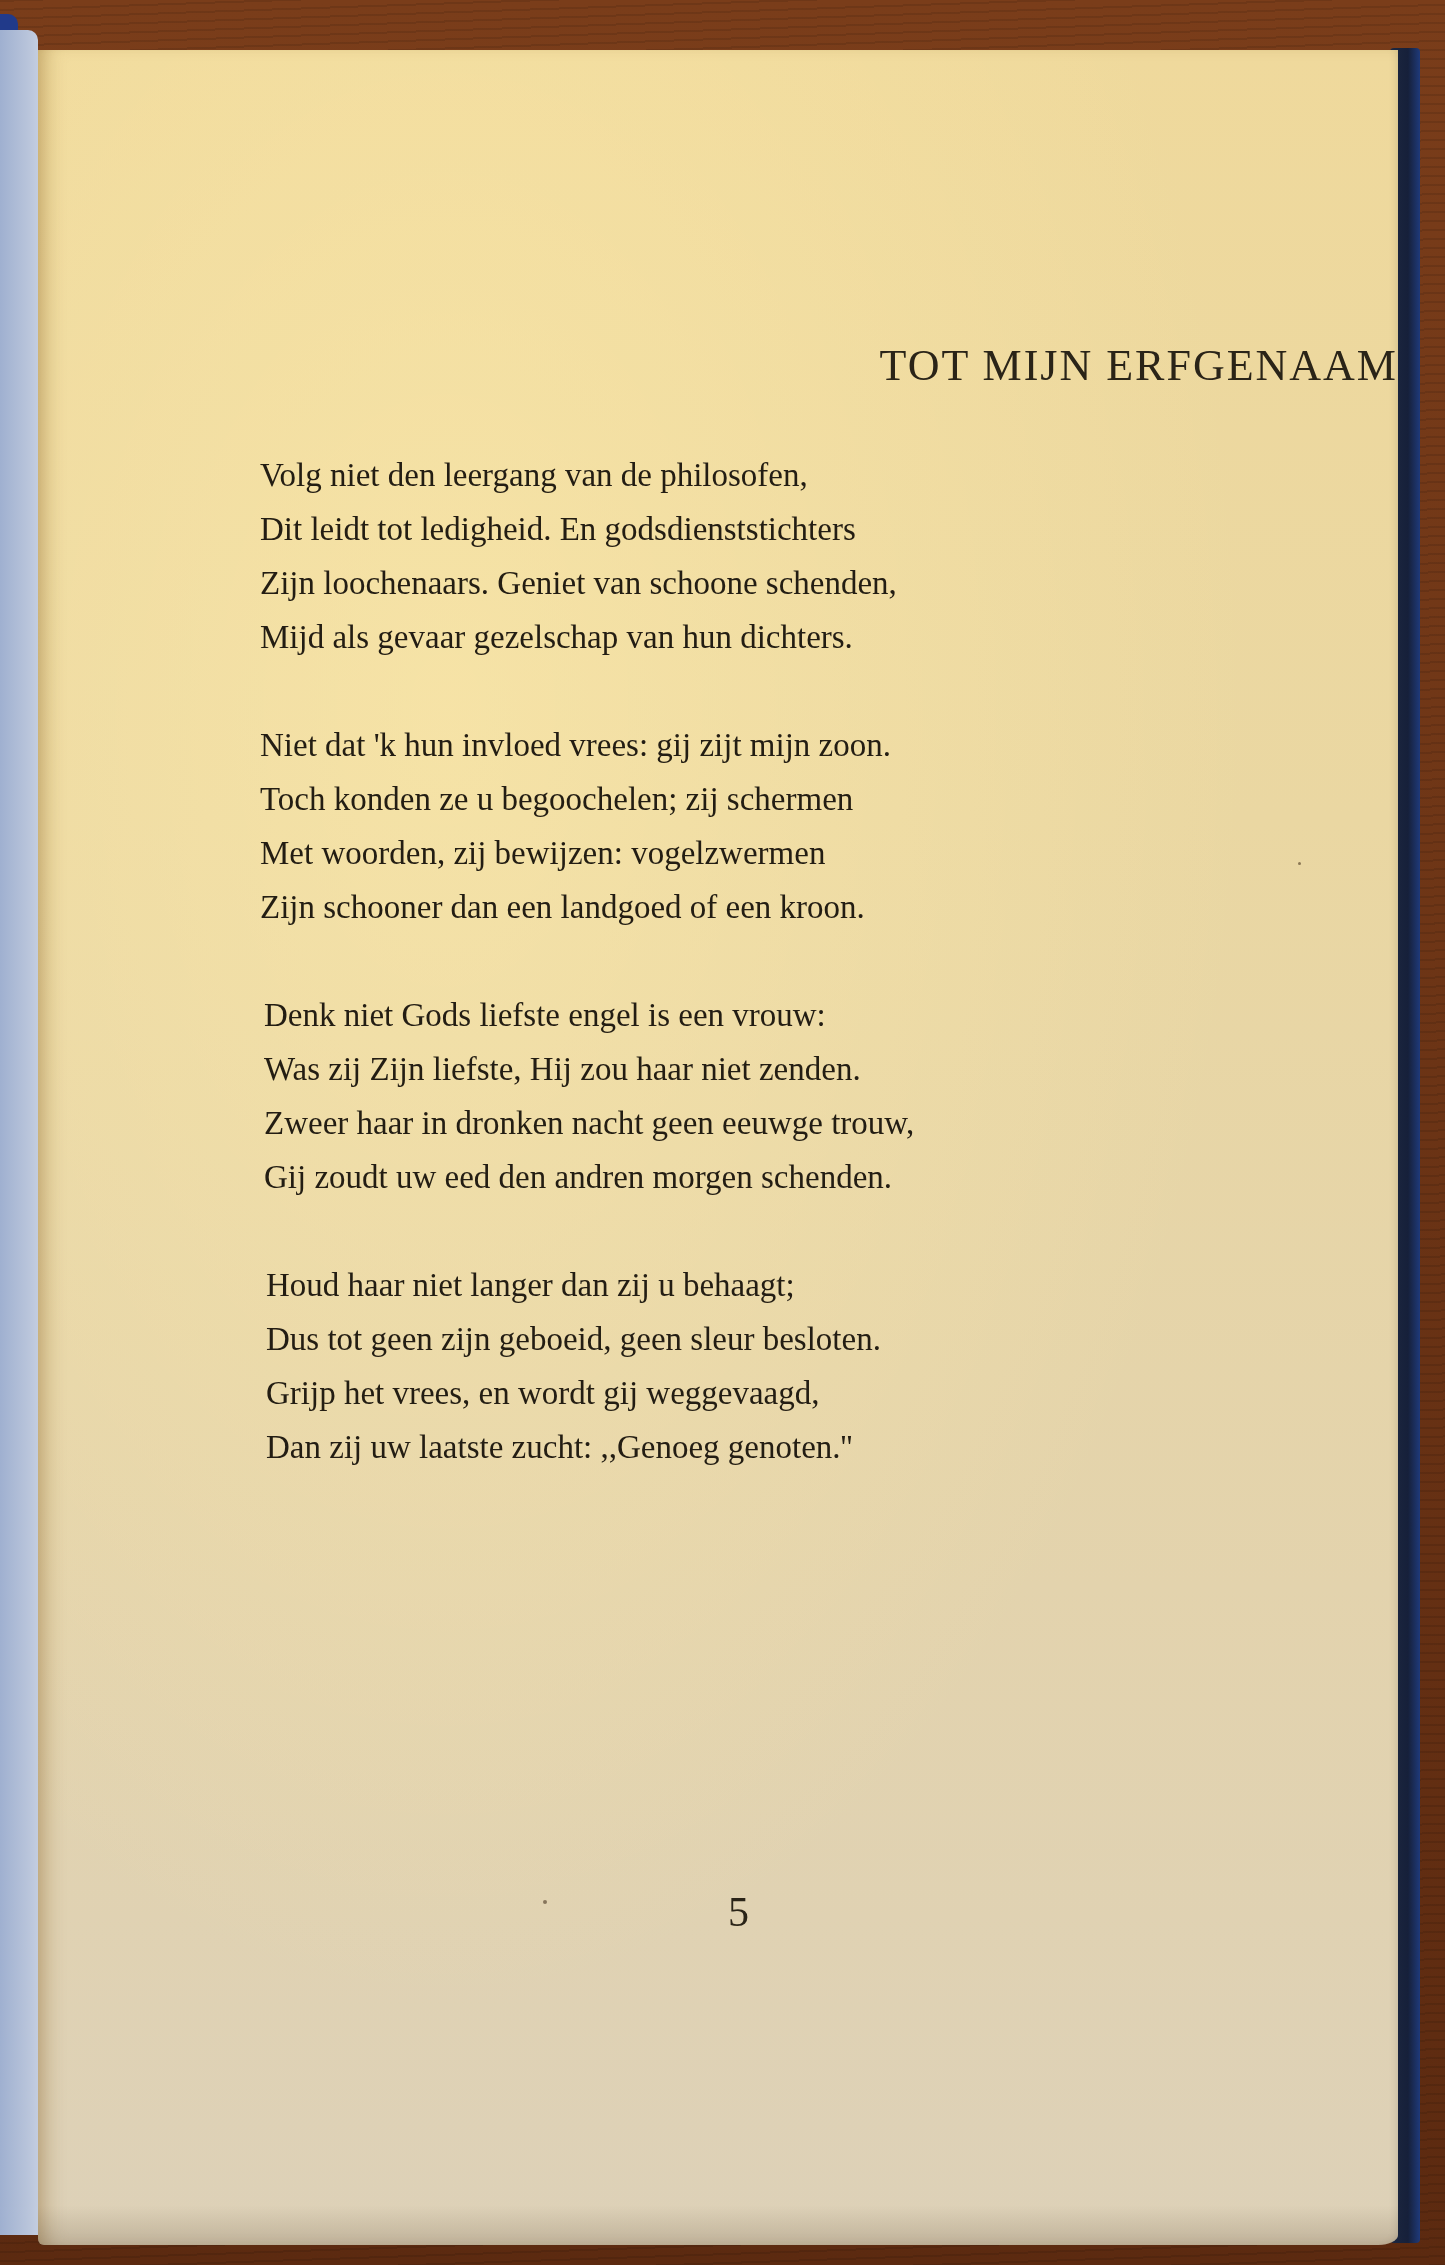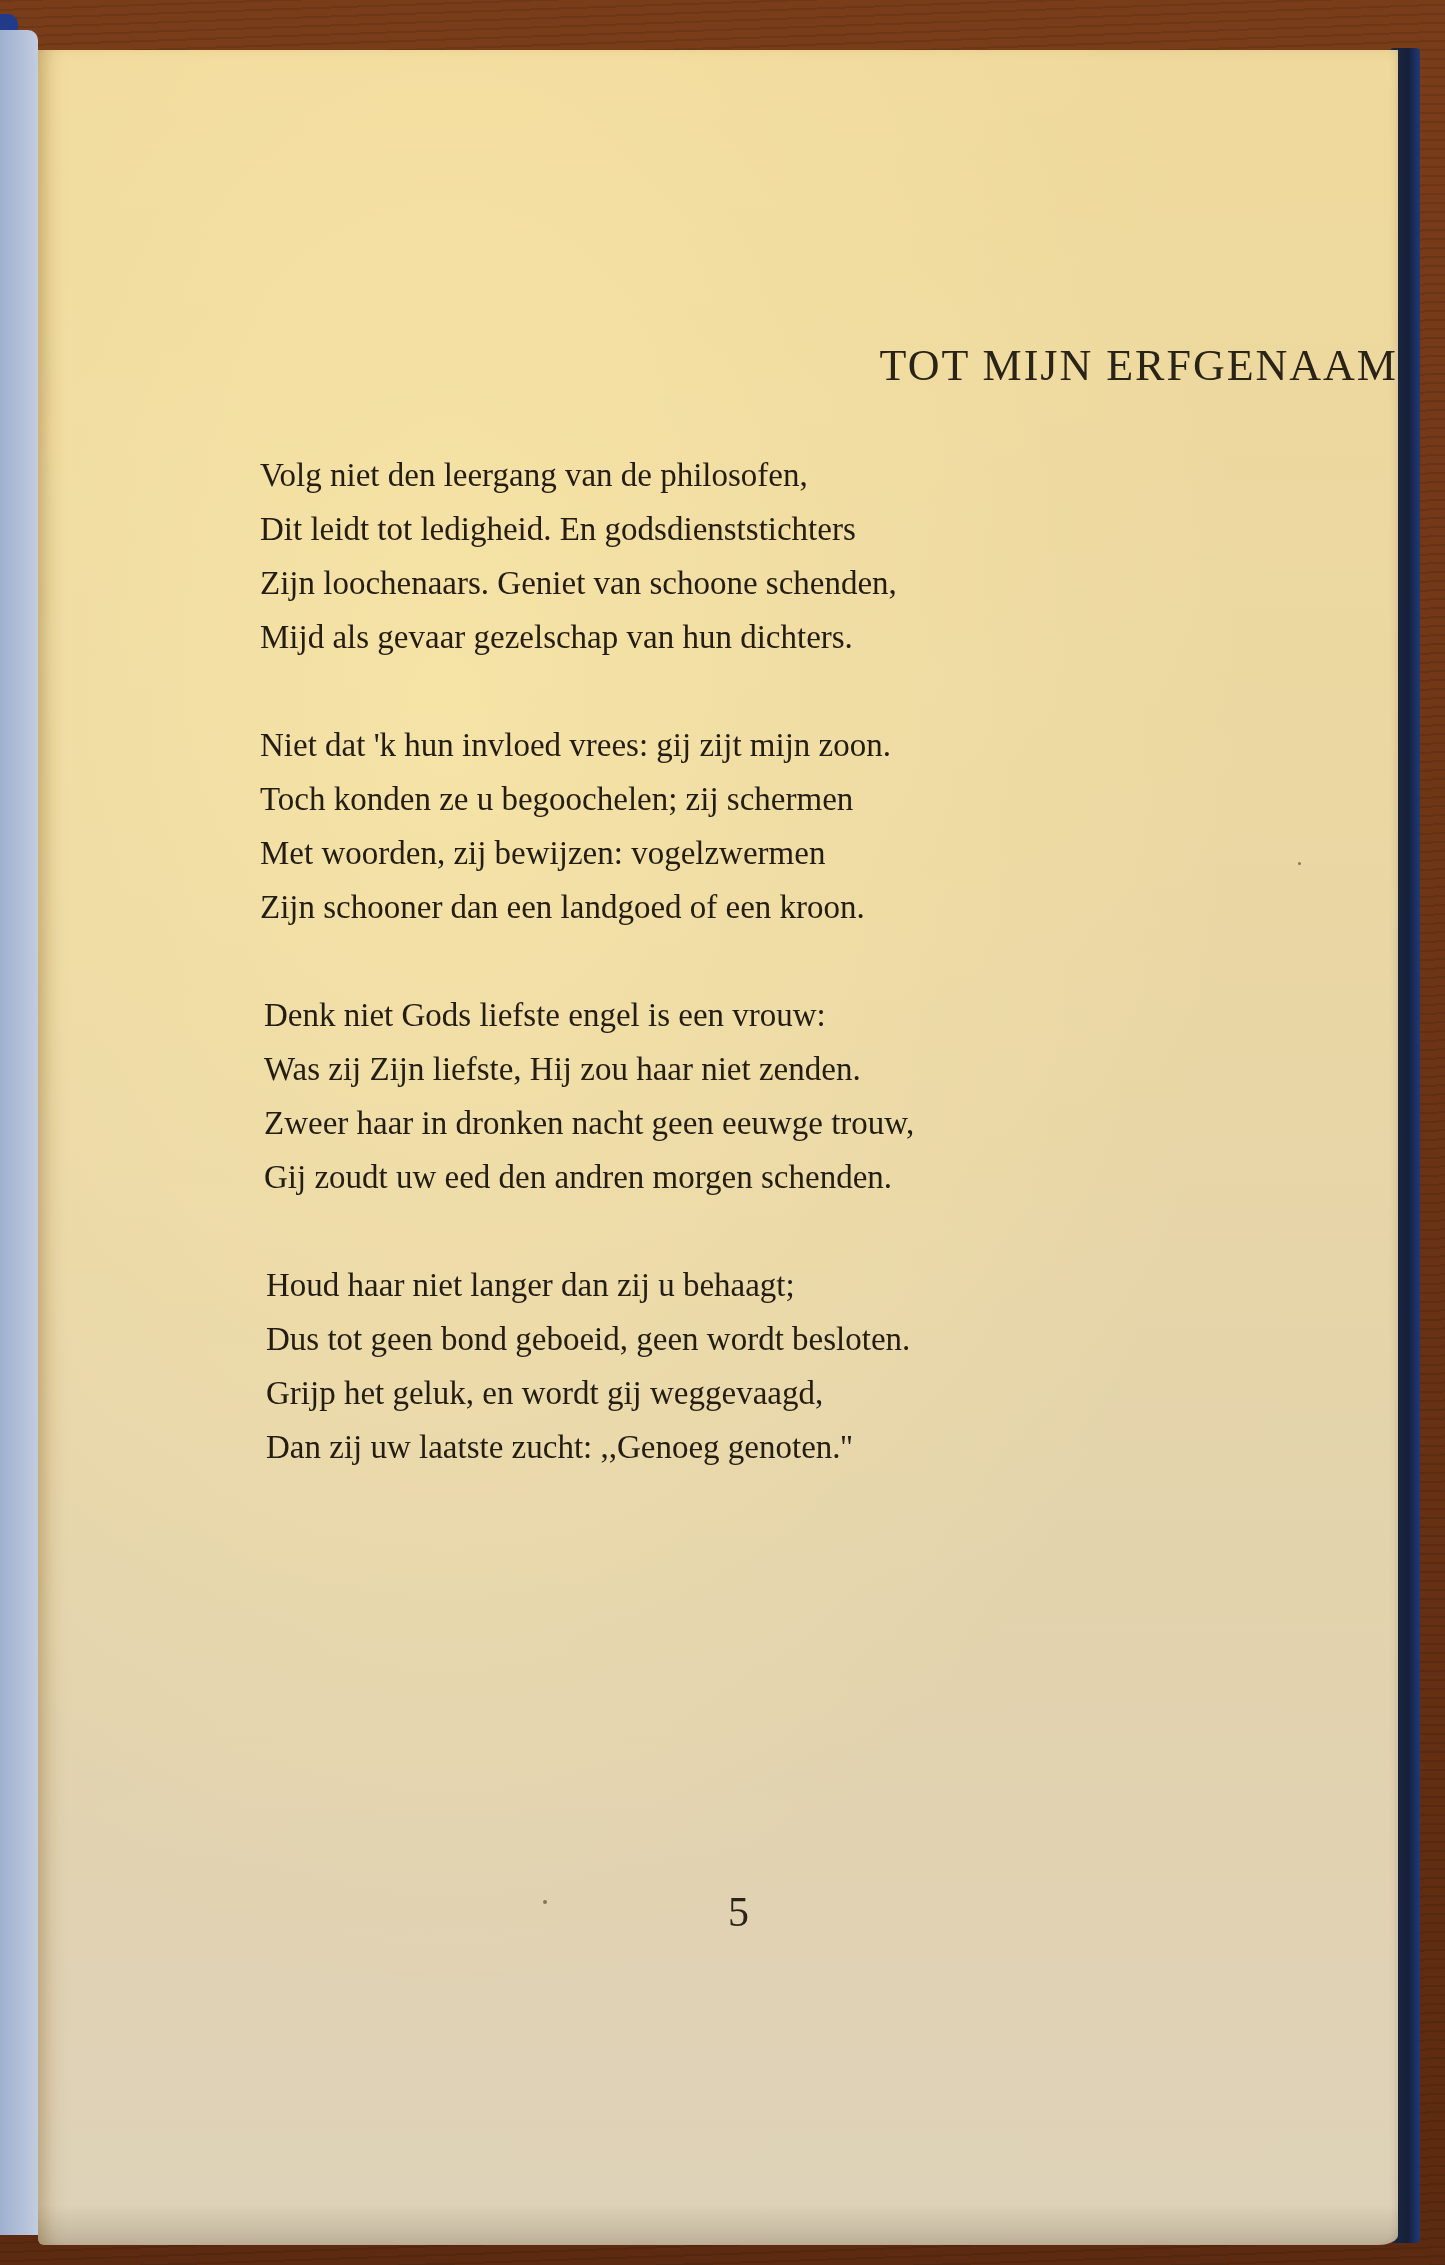--- a/index.html
+++ b/index.html
@@ -135,22 +135,22 @@
       <span class="line">Zijn schooner dan een landgoed of een kroon.</span>
     </div>
     <div class="stanza">
       <span class="line">Denk niet Gods liefste engel is een vrouw:</span>
       <span class="line">Was zij Zijn liefste, Hij zou haar niet zenden.</span>
       <span class="line">Zweer haar in dronken nacht geen eeuwge trouw,</span>
       <span class="line">Gij zoudt uw eed den andren morgen schenden.</span>
     </div>
     <div class="stanza">
       <span class="line">Houd haar niet langer dan zij u behaagt;</span>
-      <span class="line">Dus tot geen bond geboeid, geen wordt besloten.</span>
-      <span class="line">Grijp het geluk, en wordt gij weggevaagd,</span>
+      <span class="line">Dus tot geen zijn geboeid, geen sleur besloten.</span>
+      <span class="line">Grijp het vrees, en wordt gij weggevaagd,</span>
       <span class="line">Dan zij uw laatste zucht: ,,Genoeg genoten.''</span>
     </div>
   </div>
 
   <div class="page-number">5</div>
 
   <span class="speck" style="left:505px; top:1850px;"></span>
   <span class="speck" style="left:1260px; top:812px; width:3px; height:3px;"></span>
 </div>
 

